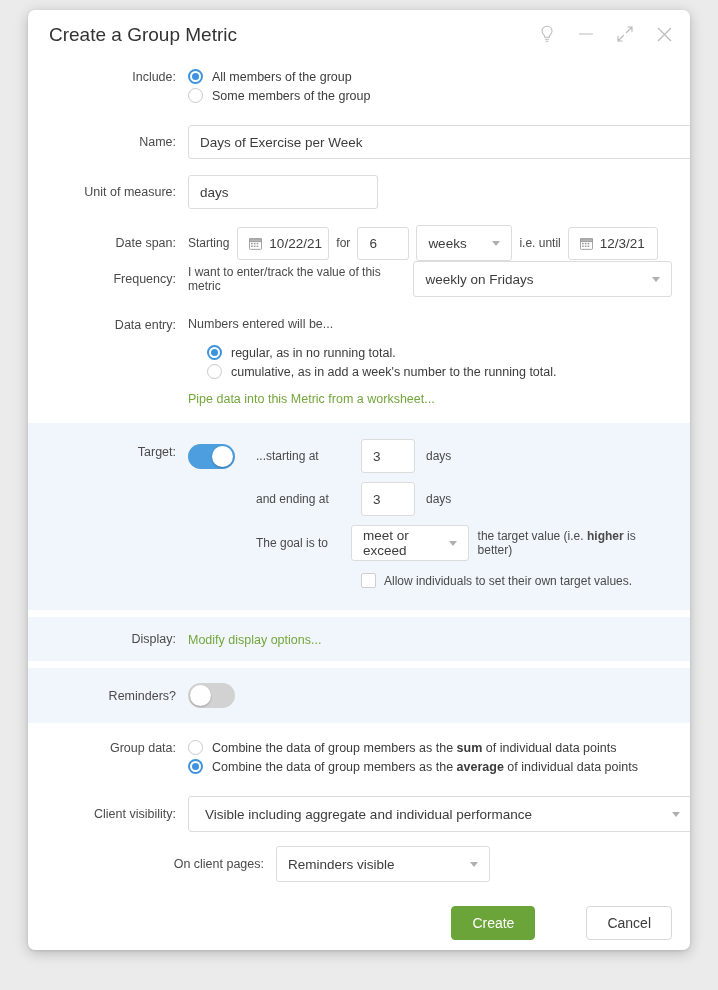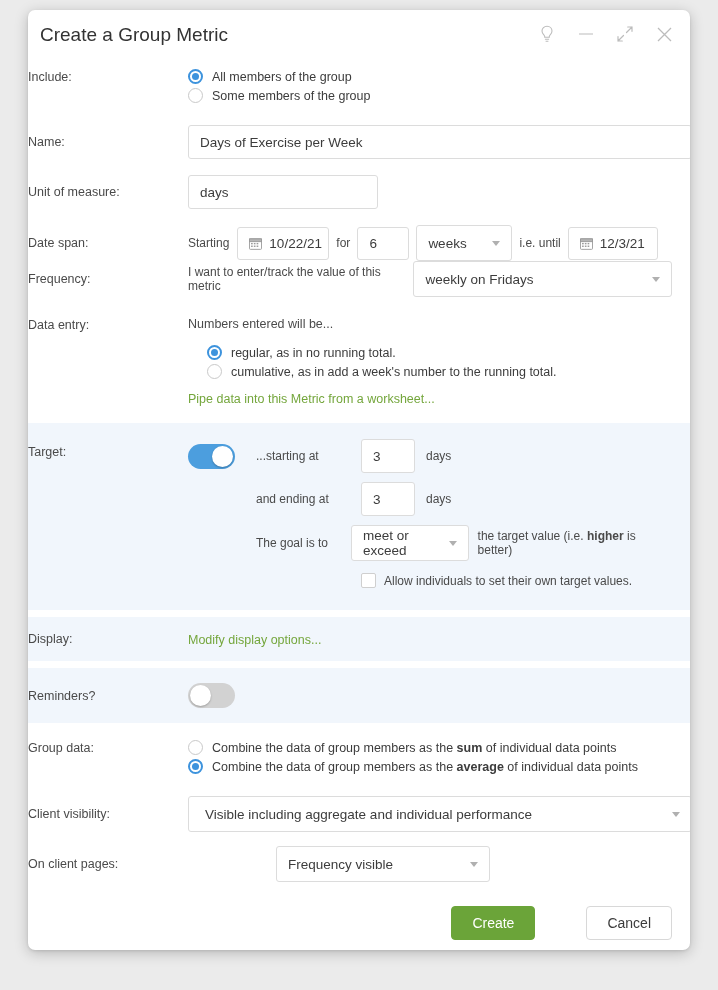--- a/index.html
+++ b/index.html
@@ -16,21 +16,21 @@
     width: 662px; height: 940px;
     background: #ffffff;
     border-radius: 7px;
     box-shadow: 0 3px 14px rgba(0,0,0,0.22), 0 1px 3px rgba(0,0,0,0.10);
     overflow: hidden;
   }
   
   #titlebar {
     height: 50px;
     display: flex; align-items: center;
-    padding: 0 18px 0 3px;
+    padding: 0 18px 0 12px;
     position: relative;
   }
   #dialog-title {
     font-size: 19px;
     color: #333333;
     font-weight: 400;
     margin-left: 9px;
   }
   #win-controls {
     position: absolute; right: 16px; top: 14px;
@@ -45,20 +45,21 @@
   .winbtn svg { display: block; }
   
   .row {
     display: flex;
     align-items: flex-start;
     padding: 0 18px 0 0;
   }
   .lbl {
     width: 160px;
     flex: 0 0 160px;
+    text-align: right;
     padding-right: 12px;
     font-size: 12.5px;
     color: #4a4a4a;
     line-height: 16px;
   }
   .fieldwrap { flex: 1; }
   
   .radio {
     width: 15px; height: 15px;
     border-radius: 50%;
@@ -396,21 +397,21 @@
         <span>Visible including aggregate and individual performance</span>
         <span class="caret"></span>
       </div>
     </div>
   </div>
 
   <div class="row" style="margin-top:14px; align-items:center;">
     <div class="lbl" style="width:248px;flex:0 0 248px;">On client pages:</div>
     <div class="fieldwrap">
       <div class="select" style="width:214px;height:36px;">
-        <span>Frequency visible</span>
+        <span>Reminders visible</span>
         <span class="caret"></span>
       </div>
     </div>
   </div>
 
   <div style="display:flex;justify-content:flex-end;gap:11px;margin-top:24px;padding-right:18px;">
     <div class="btn btn-create">Create</div>
     <div class="btn btn-cancel">Cancel</div>
   </div>
 

